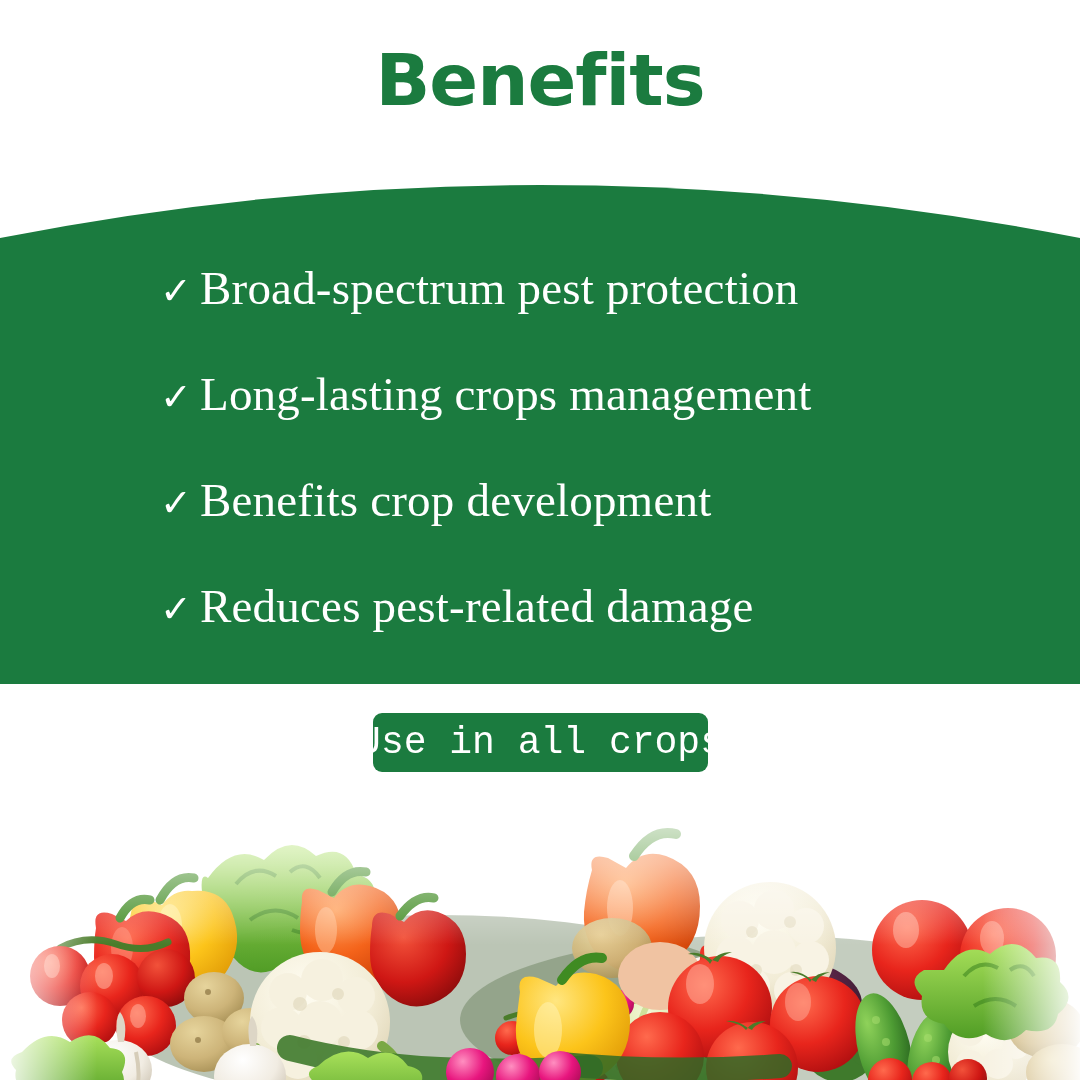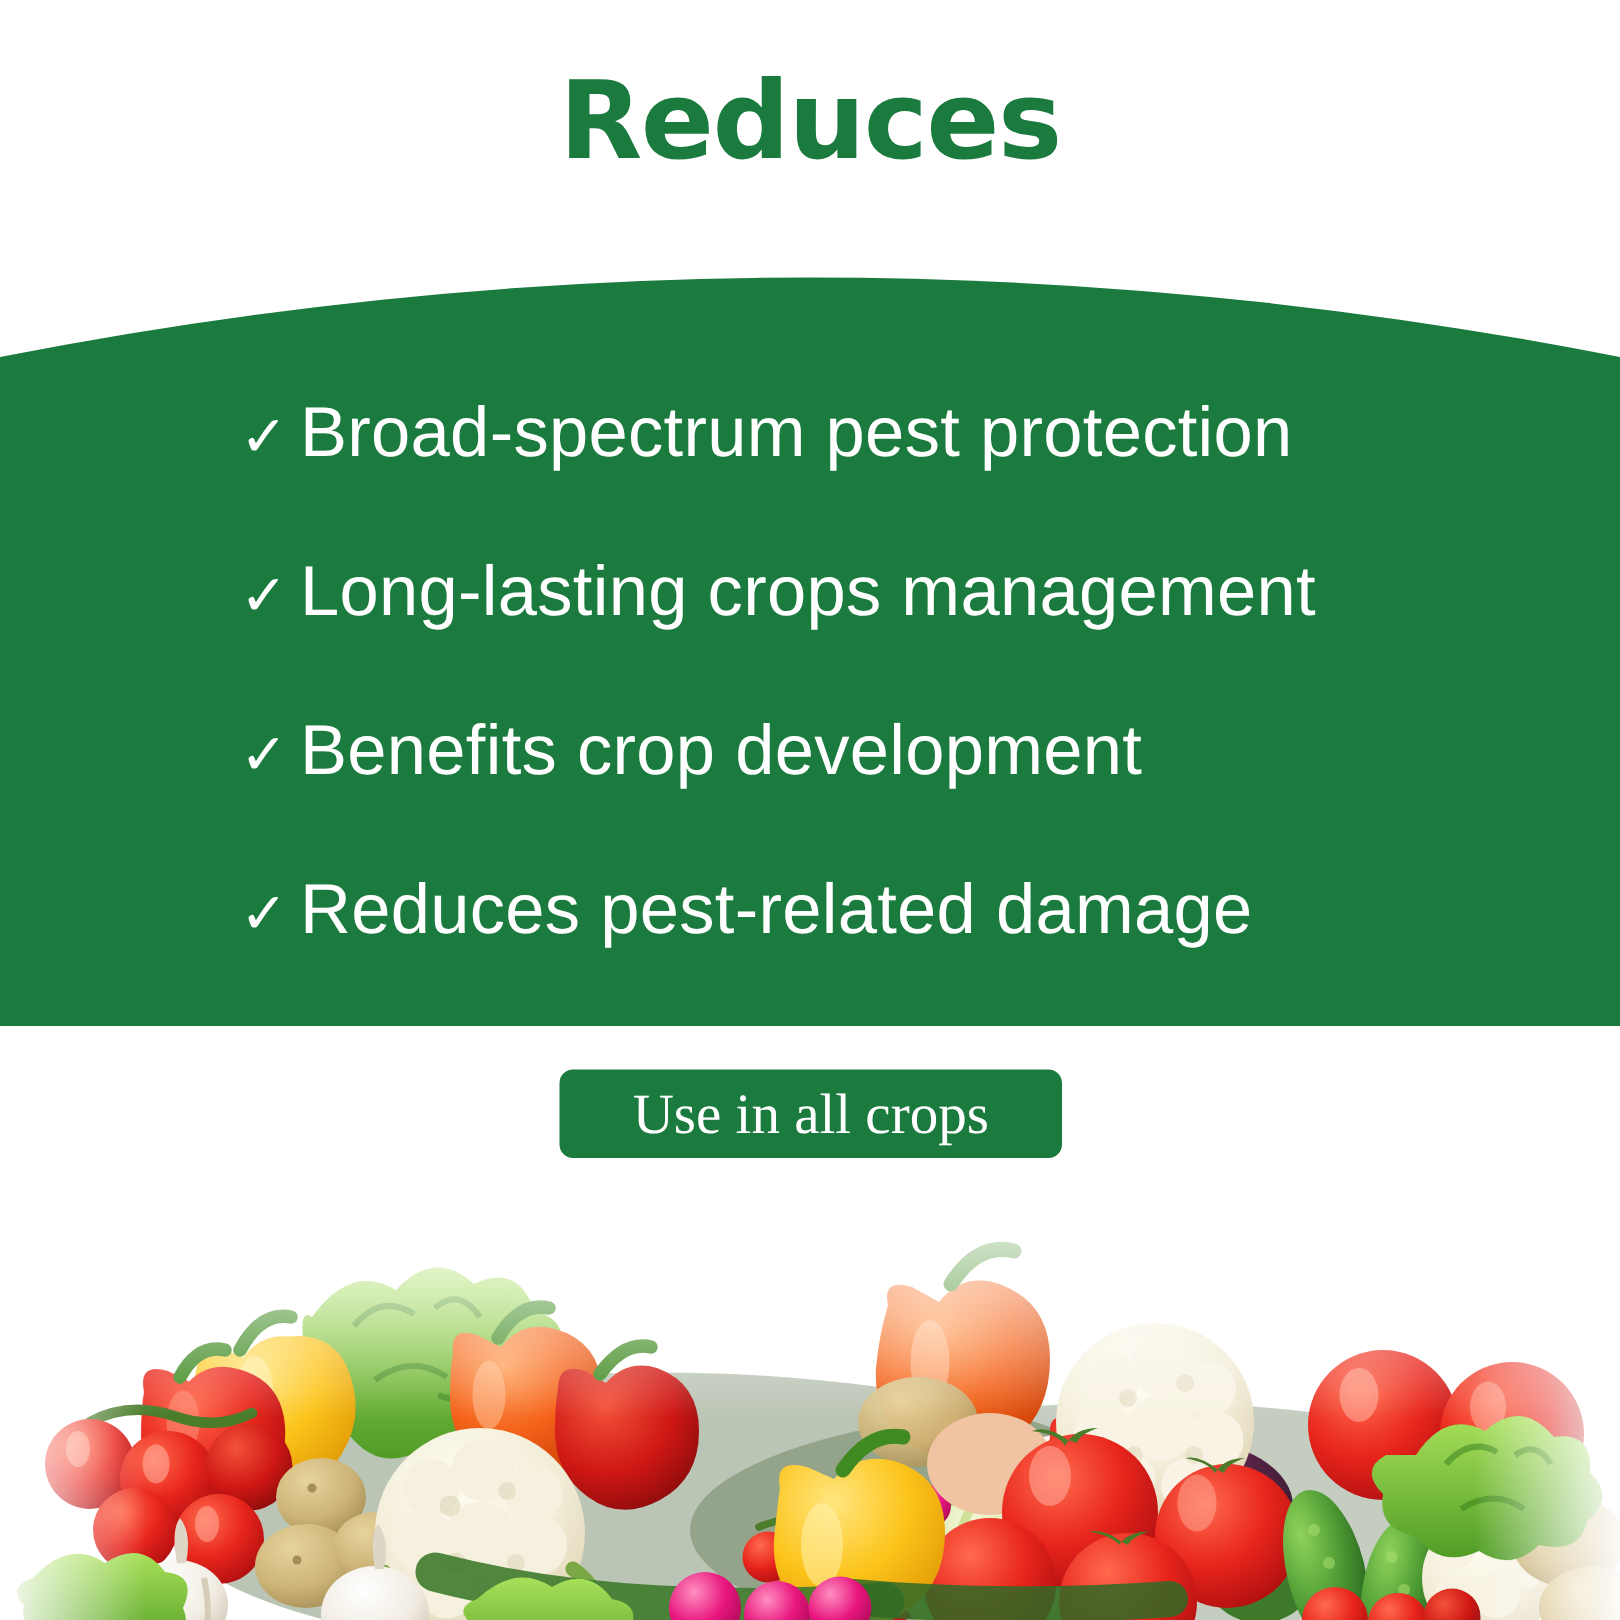--- a/index.html
+++ b/index.html
@@ -70,41 +70,41 @@
   .check-icon{
     display:inline-block;
     width:40px;
     font-family:"DejaVu Sans",sans-serif;
     font-size:38px;
     line-height:56px;
     color:#ffffff;
     flex:0 0 auto;
   }
   .benefit-text{
-    font-family:Liberation Sans, sans-serif;
+    font-family:Liberation Serif, serif;
     font-size:47px;
     line-height:56px;
     color:#ffffff;
     letter-spacing:0.2px;
   }
 
   
   #crops-badge{
     position:absolute;
     left:373px;top:713px;
     width:335px;height:59px;
     background:#1b7b3f;
     border-radius:9px;
     display:flex;
     align-items:center;
     justify-content:center;
     z-index:5;
   }
   #crops-badge-label{
-    font-family:Liberation Serif, serif;
+    font-family:Liberation Mono, monospace;
     font-size:38px;
     line-height:1;
     color:#ffffff;
     white-space:nowrap;
   }
 
   
   #veg-band{
     position:absolute;
     left:0;top:780px;
@@ -114,21 +114,21 @@
     background:#ffffff;
   }
   #veg-svg{display:block;width:1080px;height:300px;}
 </style>
 </head>
 <body>
 
 <div id="poster">
 
   <div id="title-bar">
-    <div id="page-title">Reduces</div>
+    <div id="page-title">Benefits</div>
   </div>
 
   <div id="benefits-panel">
     <svg id="panel-arch" viewBox="0 0 1080 528" preserveAspectRatio="none" xmlns="http://www.w3.org/2000/svg">
       <path d="M 0,82 Q 540,-24 1080,82 L 1080,528 L 0,528 Z" fill="#1b7b3f"></path>
     </svg>
 
     <ul id="benefit-list">
       <li class="benefit-item">
         <span class="check-icon">✓</span>

